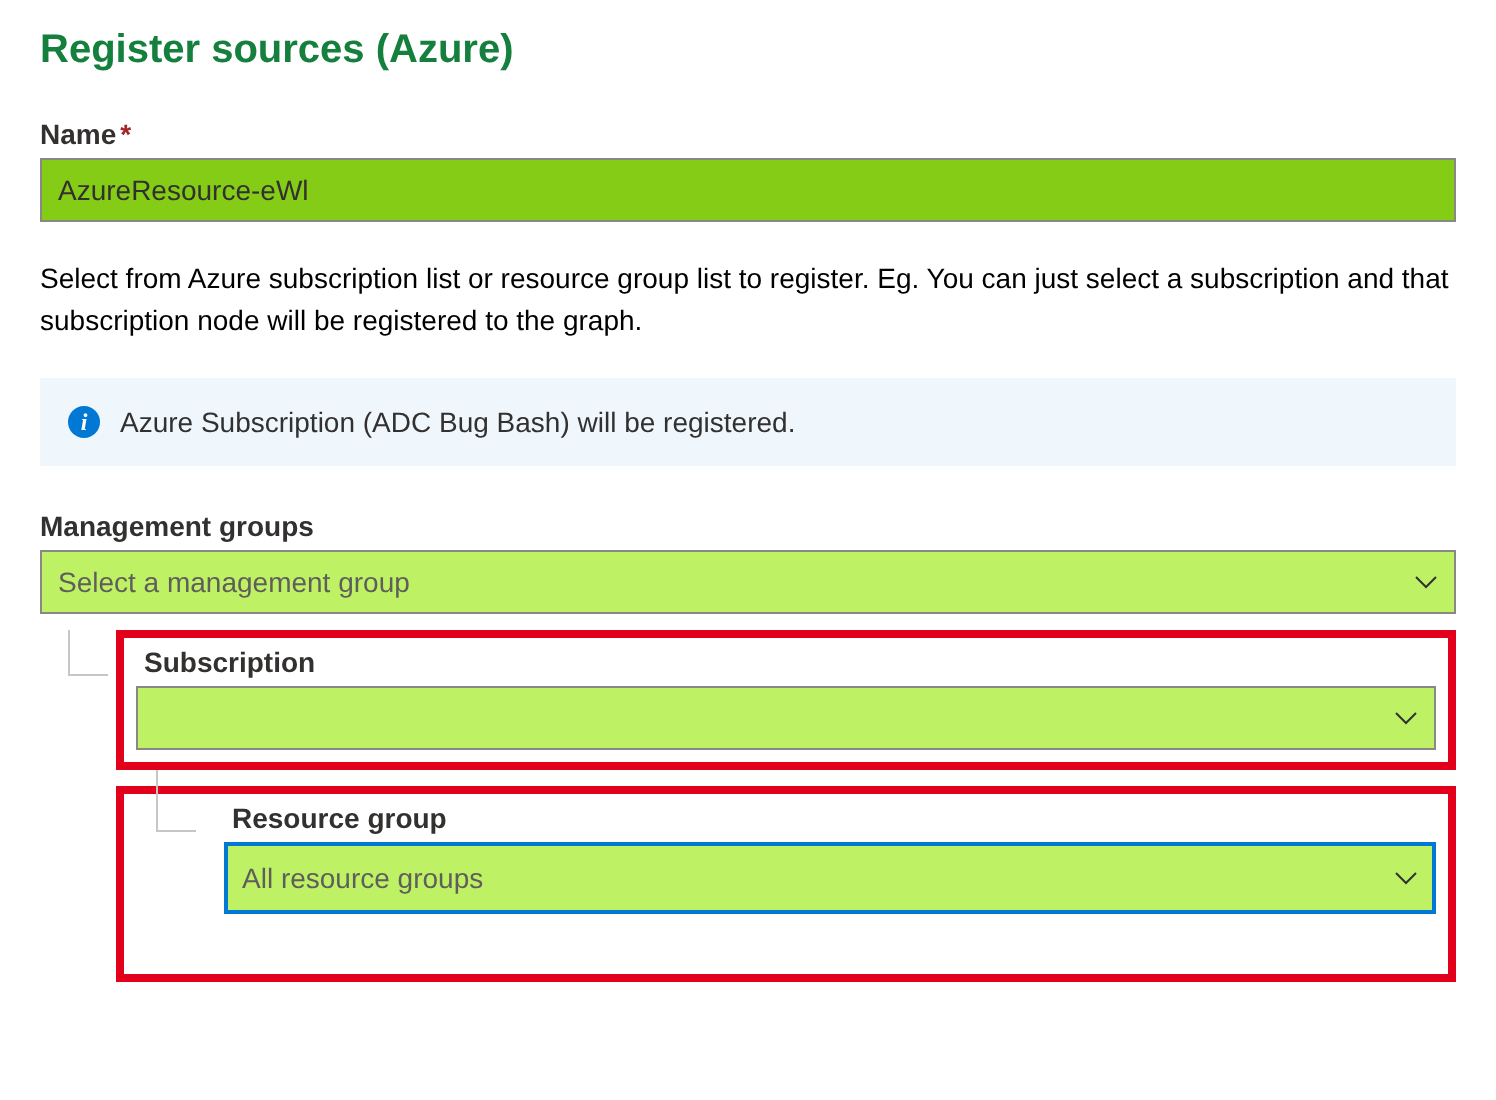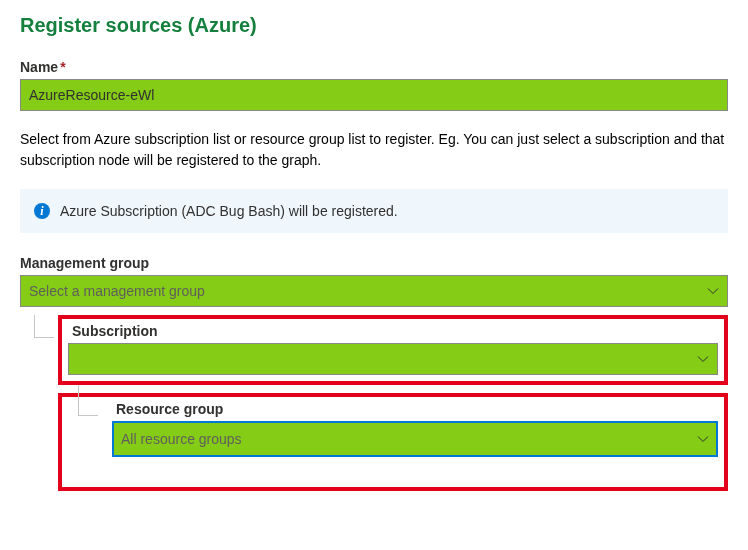--- a/index.html
+++ b/index.html
@@ -45,21 +45,21 @@
     display: inline-flex;
     align-items: center;
     justify-content: center;
     flex-shrink: 0;
   }
   .section { margin-top: 0; }
   .dropdown {
     width: 100%;
     height: 32px;
     border: 1px solid #8a8886;
-    background: #84cc16;
+    background: #bef264;
     display: flex;
     align-items: center;
     justify-content: space-between;
     padding: 0 8px;
     cursor: pointer;
   }
   .dropdown.focused { border: 2px solid #0078d4; padding: 16px 7px; }
   .dropdown-text { color: #605e5c; font-size:14px; }
   .chevron {
     width: 12px; height: 12px;
@@ -100,21 +100,21 @@
   </div>
 
   <div class="desc">Select from Azure subscription list or resource group list to register. Eg. You can just select a subscription and that subscription node will be registered to the graph.</div>
 
   <div class="info-bar">
     <span class="info-icon">i</span>
     <span>Azure Subscription (ADC Bug Bash) will be registered.</span>
   </div>
 
   <div class="section">
-    <div class="field-label">Management group</div>
+    <div class="field-label">Management groups</div>
     <div class="dropdown">
       <span class="dropdown-text">Select a management group</span>
       <span class="chevron">
         <svg viewBox="0 0 12 12">
             <path d="M1 3.5 L6 8.5 L11 3.5" fill="none" stroke="#323130" stroke-width="1"></path>
           </svg>
       </span>
     </div>
   </div>
 

